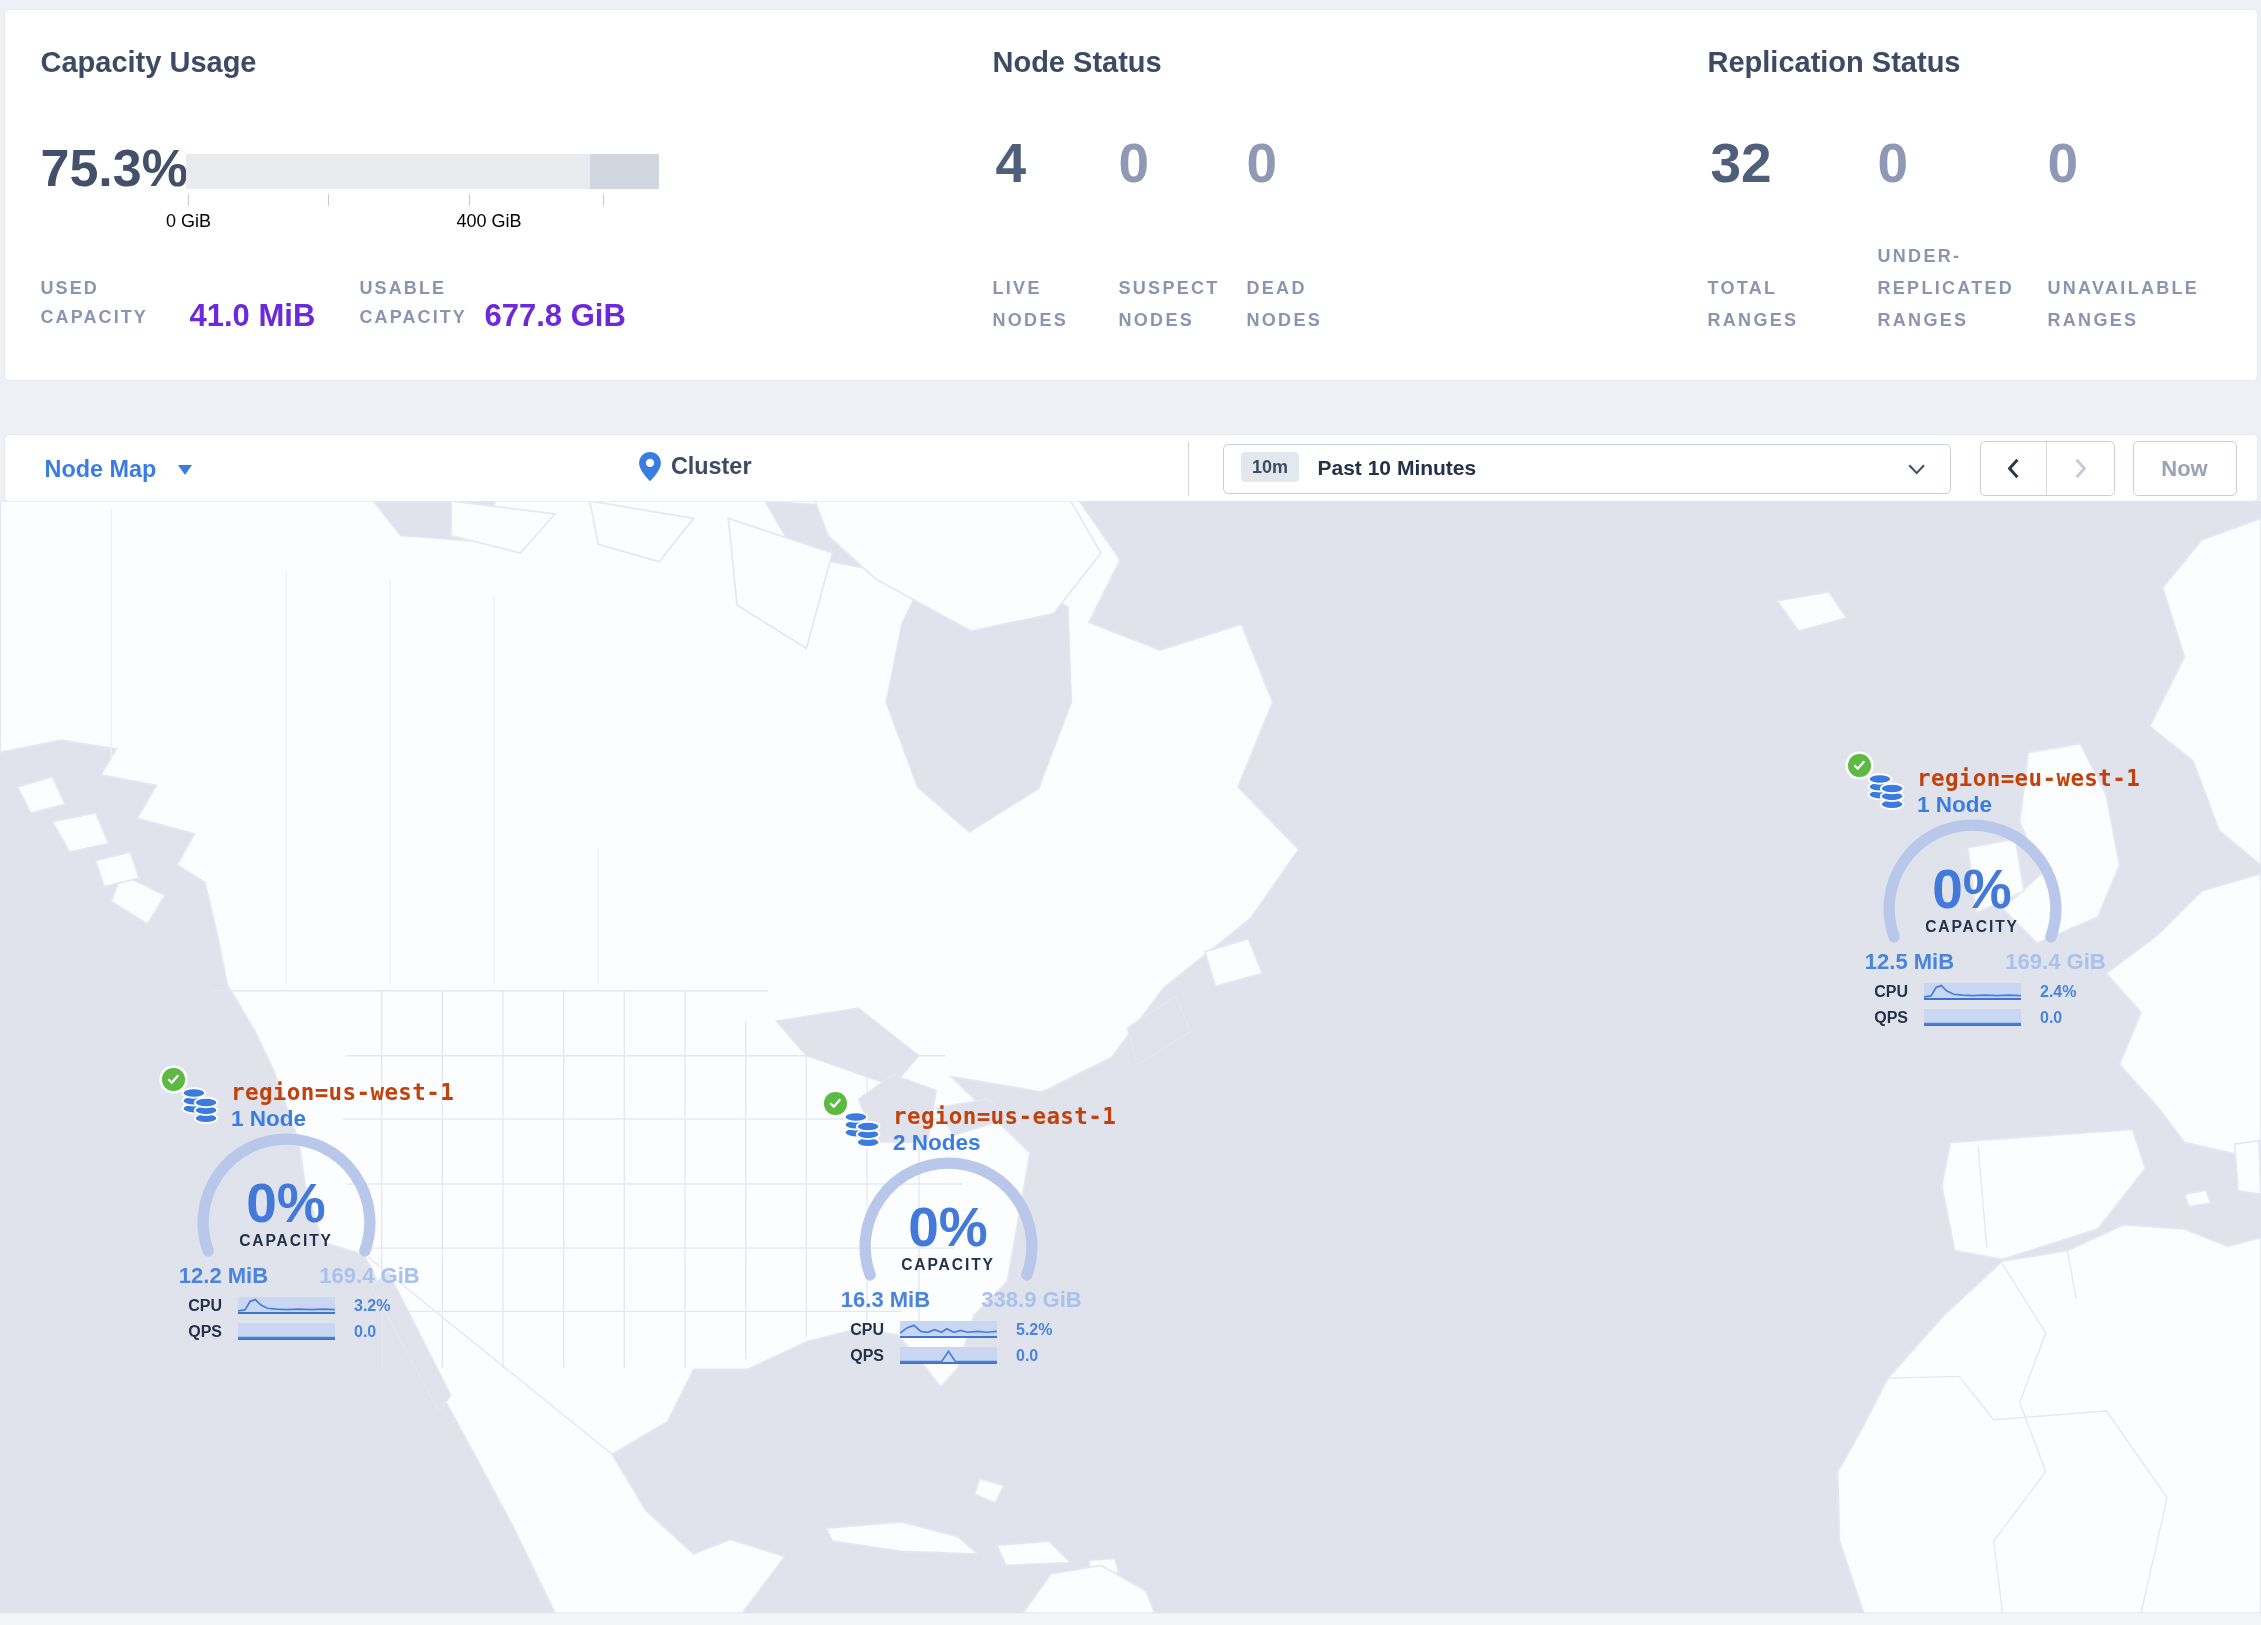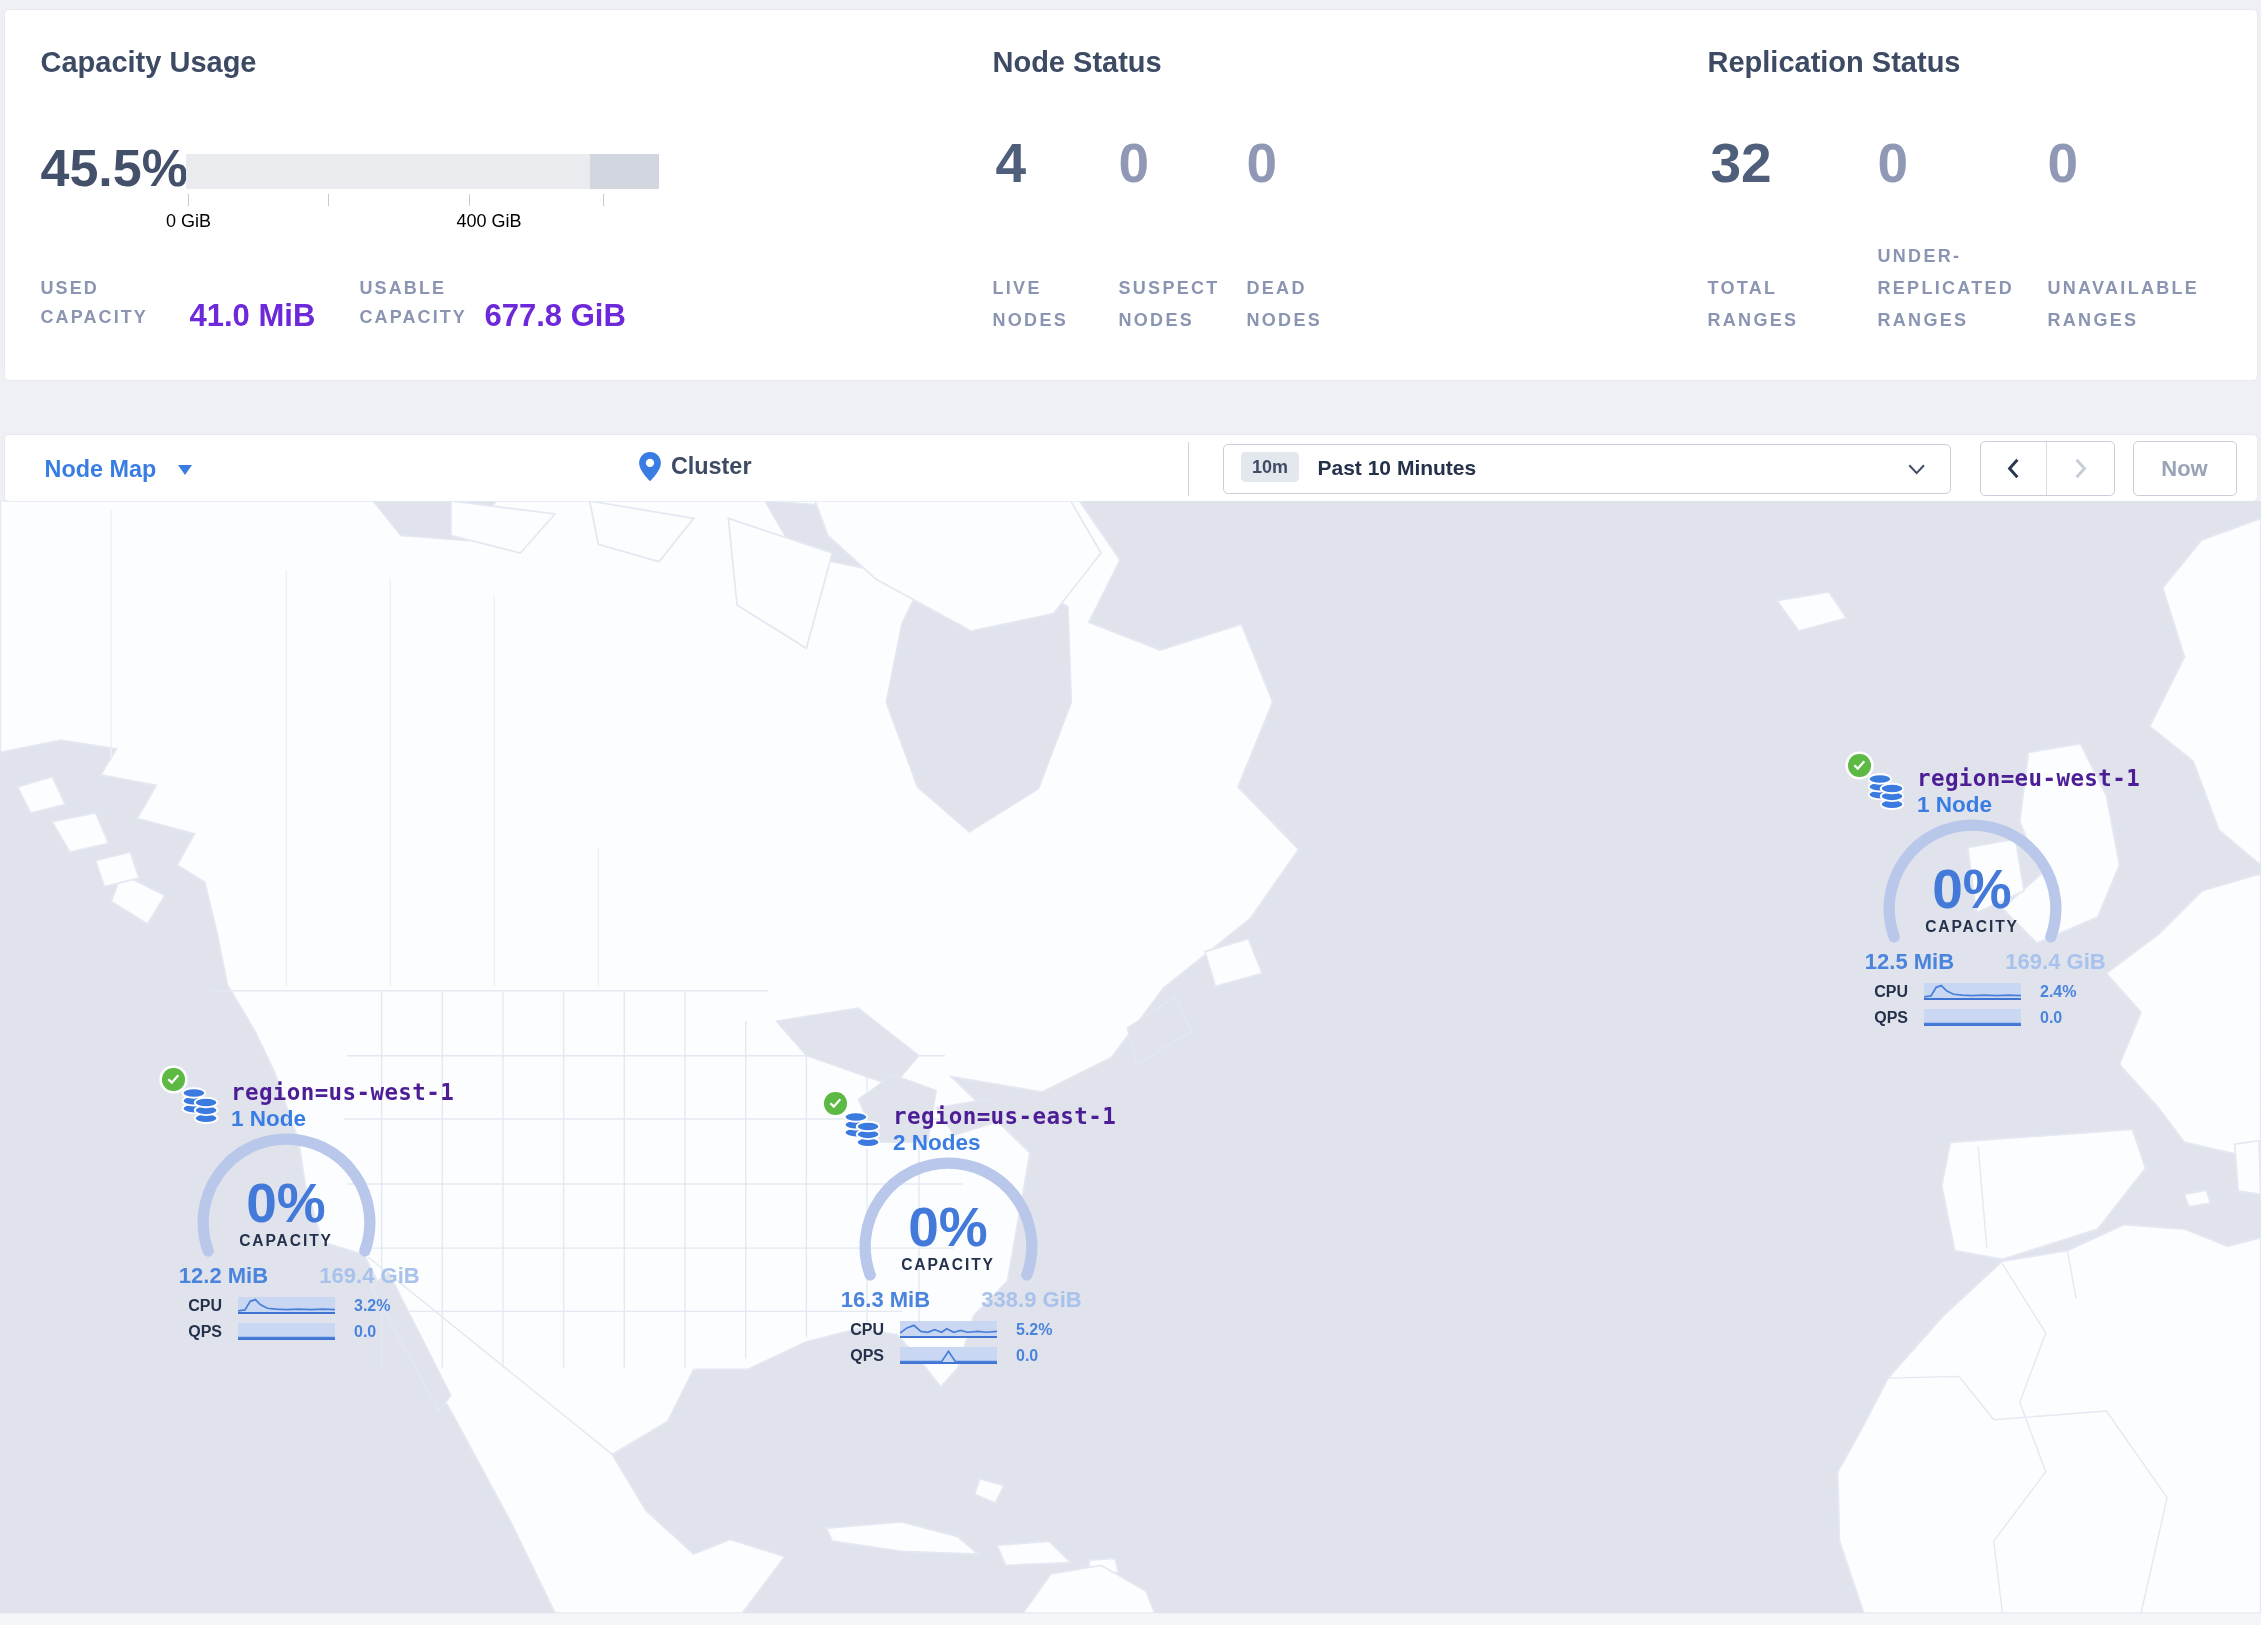--- a/index.html
+++ b/index.html
@@ -52,42 +52,42 @@
   .land { fill:#fcfdfe; stroke:#e4e8f2; stroke-width:2; }
   .water { fill:#e0e3ec; stroke:#e4e8f2; stroke-width:1.5; }
   .state-line { stroke:#e4e8f2; stroke-width:1.6; fill:none; }
   .prov-line { stroke:#edf0f7; stroke-width:1.6; fill:none; }
   #footer-strip { position:absolute; left:0; top:1614px; width:2261px; height:12px; background:#f3f5f9; }
 
   
   .marker { position:absolute; width:312px; height:303px; }
   .m-check { position:absolute; left:32px; top:19px; width:22.5px; height:22.5px; border-radius:50%; background:#5cb944; box-shadow:0 0 0 2.6px #ffffff; display:flex; align-items:center; justify-content:center; }
   .m-db { position:absolute; left:50px; top:37px; }
-  .m-name { position:absolute; left:101px; top:31px; font-family:"DejaVu Sans Mono", monospace; font-size:22.5px; line-height:24px; font-weight:700; color:#4c1d95; letter-spacing:0.4px; white-space:nowrap; }
+  .m-name { position:absolute; left:101px; top:31px; font-family:"DejaVu Sans Mono", monospace; font-size:22.5px; line-height:24px; font-weight:700; color:#c2410c; letter-spacing:0.4px; white-space:nowrap; }
   .m-nodes { position:absolute; left:101px; top:58px; font-size:22.5px; line-height:24px; font-weight:700; color:#3a7de2; }
   .m-arc { position:absolute; left:61px; top:78px; }
   .m-pct { position:absolute; left:0; top:122px; width:312px; text-align:center; font-size:55px; font-weight:700; color:#4379d8; }
   .m-caplabel { position:absolute; left:0; top:183px; width:312px; text-align:center; font-size:15.6px; font-weight:700; color:#24314b; letter-spacing:1.9px; }
   .m-used { position:absolute; left:35px; top:214px; width:117px; text-align:center; font-size:22px; font-weight:600; color:#4a84dc; }
   .m-total { position:absolute; left:179px; top:214px; width:121px; text-align:center; font-size:22px; font-weight:600; color:#a9c2ec; }
   .m-rowlabel { position:absolute; left:35px; width:57px; text-align:right; font-size:16px; line-height:19px; font-weight:700; color:#24314b; }
   .m-spark { position:absolute; left:108px; width:97px; height:17.3px; background:#c9d7f3; border-bottom:2.6px solid #3f74d3; }
   .m-spark svg { display:block; }
   .m-rowval { position:absolute; left:224px; font-size:16px; line-height:19px; font-weight:700; color:#4a84dc; }
   .row-cpu { top:247px; } .row-cpu-s { top:247px; }
   .row-qps { top:273px; }
   .spark-line { fill:none; stroke:#4a7fd9; stroke-width:2; }
 </style>
 </head>
 <body>
 
 <div id="stats-card" class="card">
 
   <div class="sec-title" style="left:36px; top:36px;">Capacity Usage</div>
-  <div id="cap-pct">45.5%</div>
+  <div id="cap-pct">75.3%</div>
   <div id="cap-bar">
     <div id="cap-bar-res"></div>
   </div>
   <div class="tick" style="left:183px;"></div>
   <div class="tick" style="left:323px;"></div>
   <div class="tick" style="left:464px;"></div>
   <div class="tick" style="left:598px;"></div>
   <div class="tick-label" style="left:132px;">0 GiB</div>
   <div class="tick-label" style="left:413px;text-align:right;">400 GiB</div>
 

